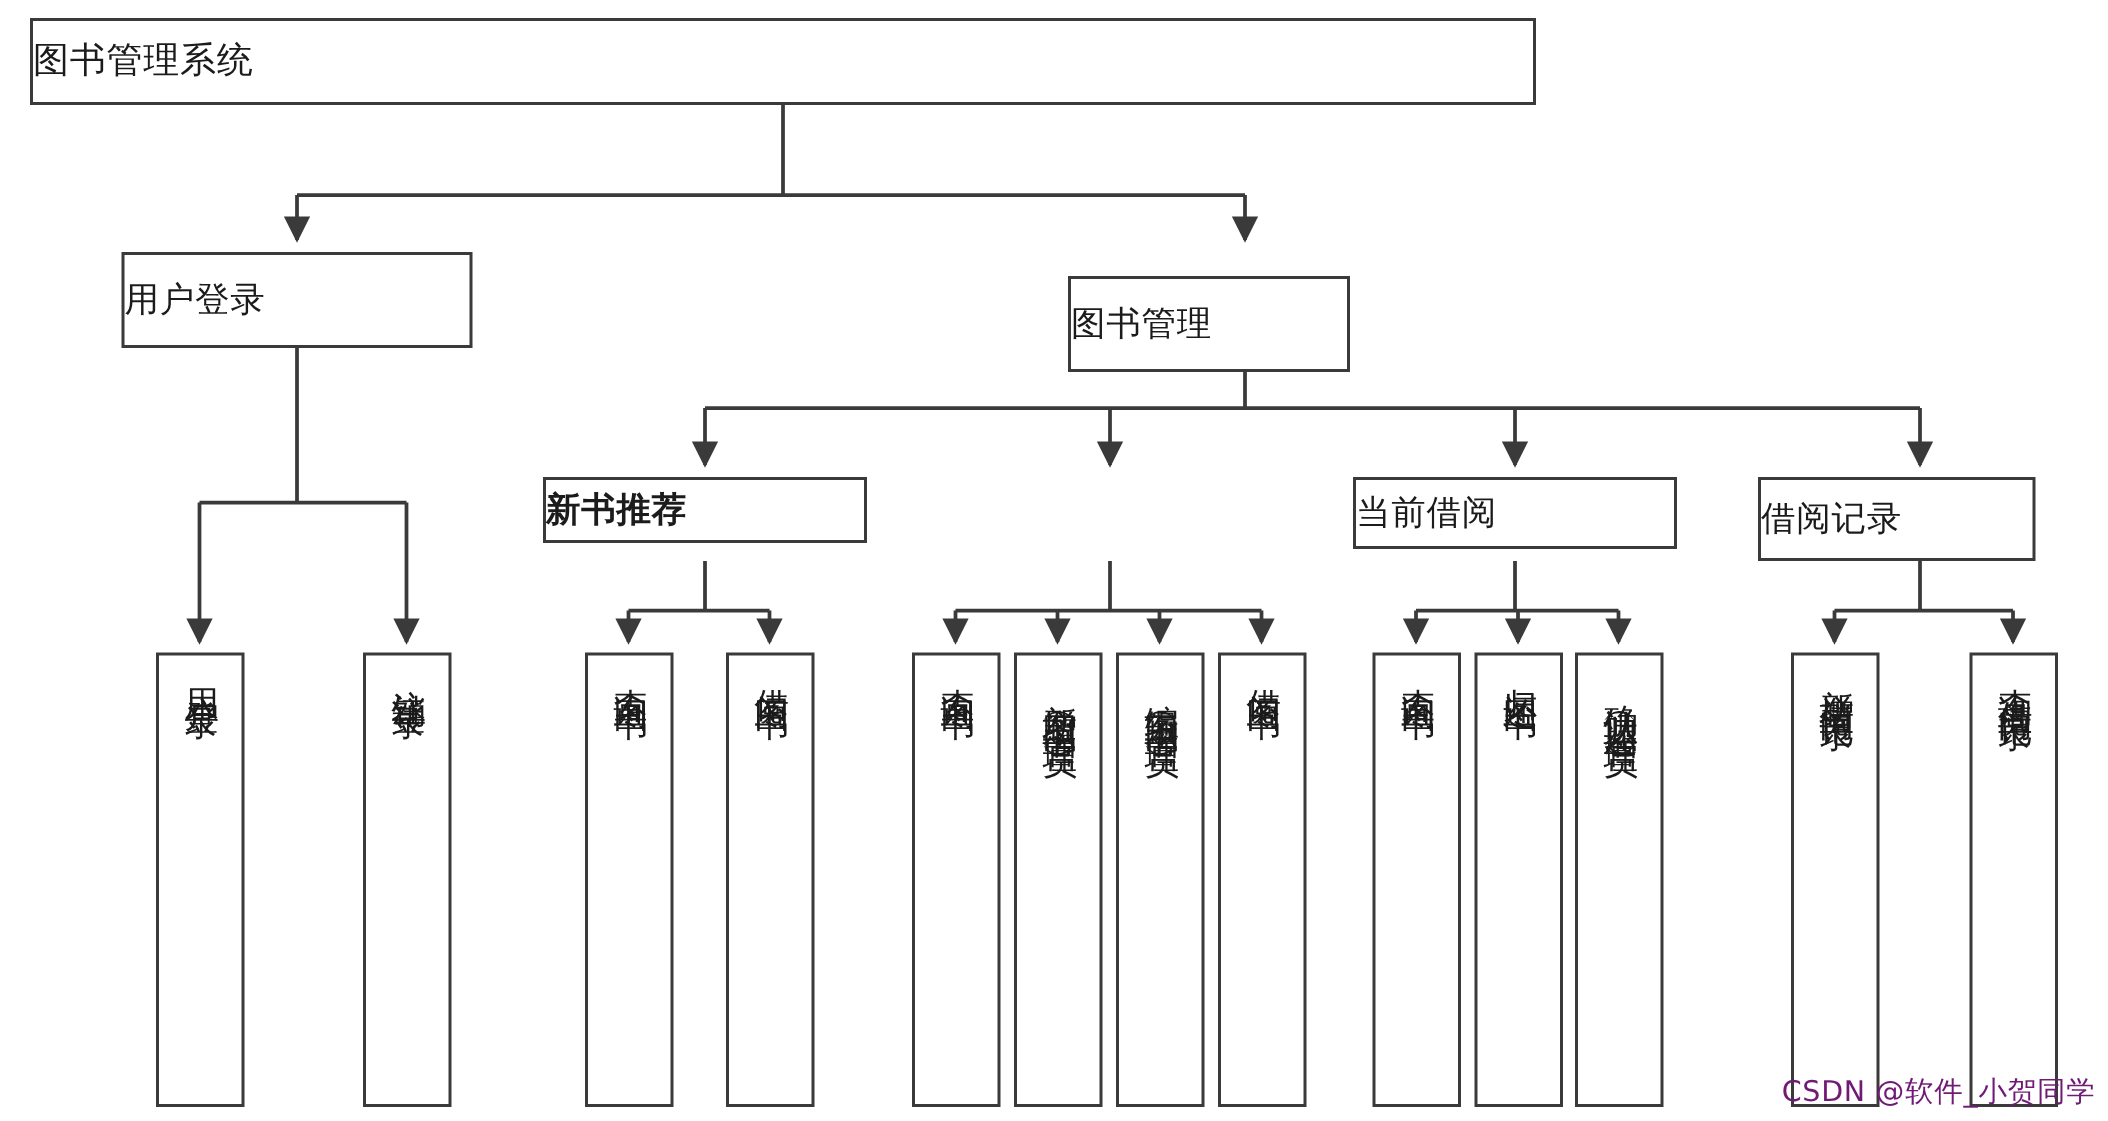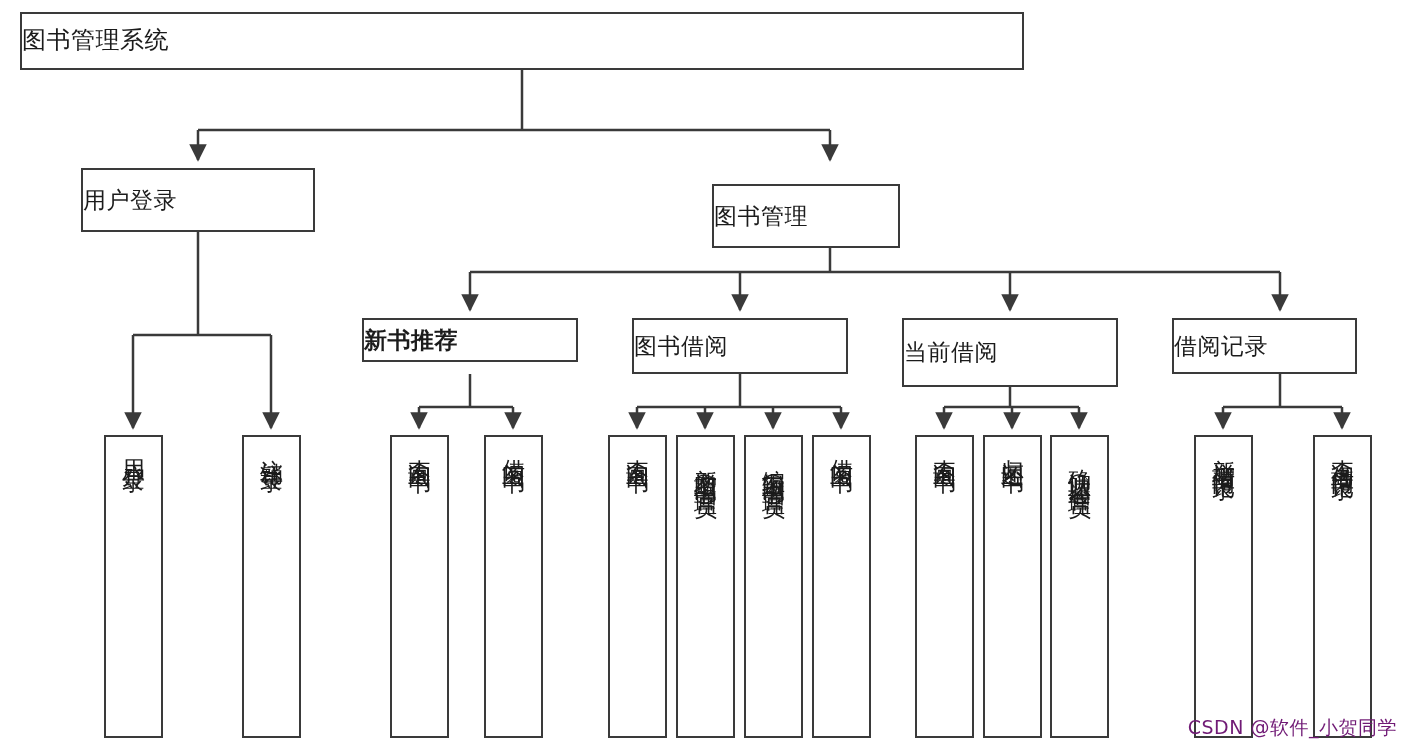--- a/index.html
+++ b/index.html
@@ -149,25 +149,22 @@
   </div>
 
   <div class="node horiz" style="left:712px; top:184px; width:188px; height:64px;">
     <span class="node-label">图书管理</span>
   </div>
 
   <div class="node horiz" style="left:362px; top:318px; width:216px; height:44px;font-weight:bold;">
     <span class="node-label">新书推荐</span>
   </div>
 
-  <div class="node horiz" style="left:632px; top:318px; width:216px; height:56px;">
-    <span class="node-label">图书借阅</span>
-  </div>
-
-  <div class="node horiz" style="left:902px; top:318px; width:216px; height:69px;">
+
+  <div class="node horiz" style="left:902px; top:318px; width:216px; height:48px;">
     <span class="node-label">当前借阅</span>
   </div>
 
   <div class="node horiz" style="left:1172px; top:318px; width:185px; height:56px;">
     <span class="node-label">借阅记录</span>
   </div>
 
   <div class="node vert centered" style="left:104px; top:435px; width:59px; height:303px;">
     <span class="node-label">用户登录</span>
   </div>

